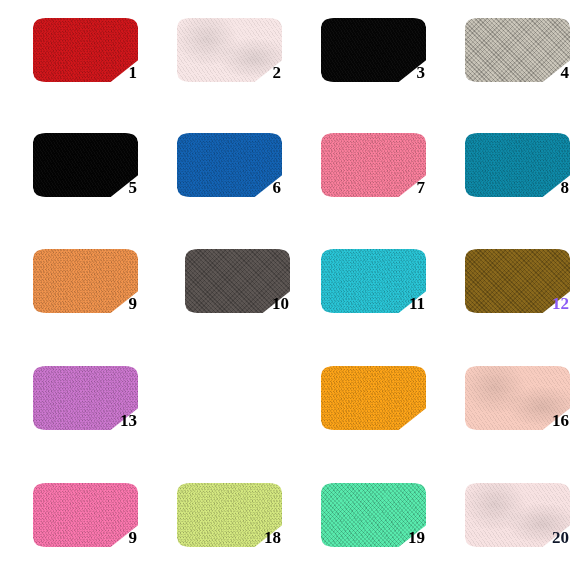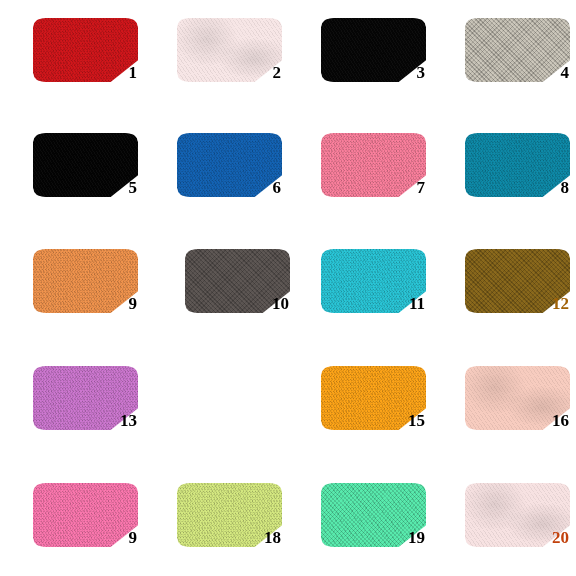--- a/index.html
+++ b/index.html
@@ -254,35 +254,34 @@
         <div class="chip-base" style="background: rgb(41, 197, 214);"></div>
         <div class="chip-weave"></div>
       </div>
       <div class="swatch-number" style="color: rgb(0, 0, 0);">11</div>
     </div>
     <div class="swatch-cell" style="left: 432px; top: 249px;">
       <div class="swatch-chip">
         <div class="chip-base" style="background: rgb(140, 106, 28);"></div>
         <div class="chip-weave weave-heather"></div>
       </div>
-      <div class="swatch-number" style="color: #a16207;">12</div>
+      <div class="swatch-number" style="color: #8b5cf6;">12</div>
     </div>
     <div class="swatch-cell" style="left: 0px; top: 366px;">
       <div class="swatch-chip">
         <div class="chip-base" style="background: rgb(204, 119, 207);"></div>
         <div class="chip-weave"></div>
       </div>
       <div class="swatch-number" style="color: rgb(0, 0, 0);">13</div>
     </div>
     <div class="swatch-cell" style="left: 288px; top: 366px;">
       <div class="swatch-chip">
         <div class="chip-base" style="background: rgb(253, 164, 24);"></div>
         <div class="chip-weave"></div>
       </div>
-      <div class="swatch-number" style="color: rgb(0, 0, 0);">15</div>
     </div>
     <div class="swatch-cell" style="left: 432px; top: 366px;">
       <div class="swatch-chip">
         <div class="chip-base" style="background: rgb(247, 204, 191);"></div>
         <div class="chip-weave weave-mottled"></div>
       </div>
       <div class="swatch-number" style="color: rgb(0, 0, 0);">16</div>
     </div>
     <div class="swatch-cell" style="left: 0px; top: 483px;">
       <div class="swatch-chip">
@@ -303,15 +302,15 @@
         <div class="chip-base" style="background: rgb(88, 234, 173);"></div>
         <div class="chip-weave weave-lace"></div>
       </div>
       <div class="swatch-number" style="color: rgb(0, 0, 0);">19</div>
     </div>
     <div class="swatch-cell" style="left: 432px; top: 483px;">
       <div class="swatch-chip">
         <div class="chip-base" style="background: rgb(247, 226, 226);"></div>
         <div class="chip-weave weave-mottled"></div>
       </div>
-      <div class="swatch-number" style="color: #c2410c;">20</div>
+      <div class="swatch-number" style="color: #0f172a;">20</div>
     </div>
   </div>
 
 </body></html>

